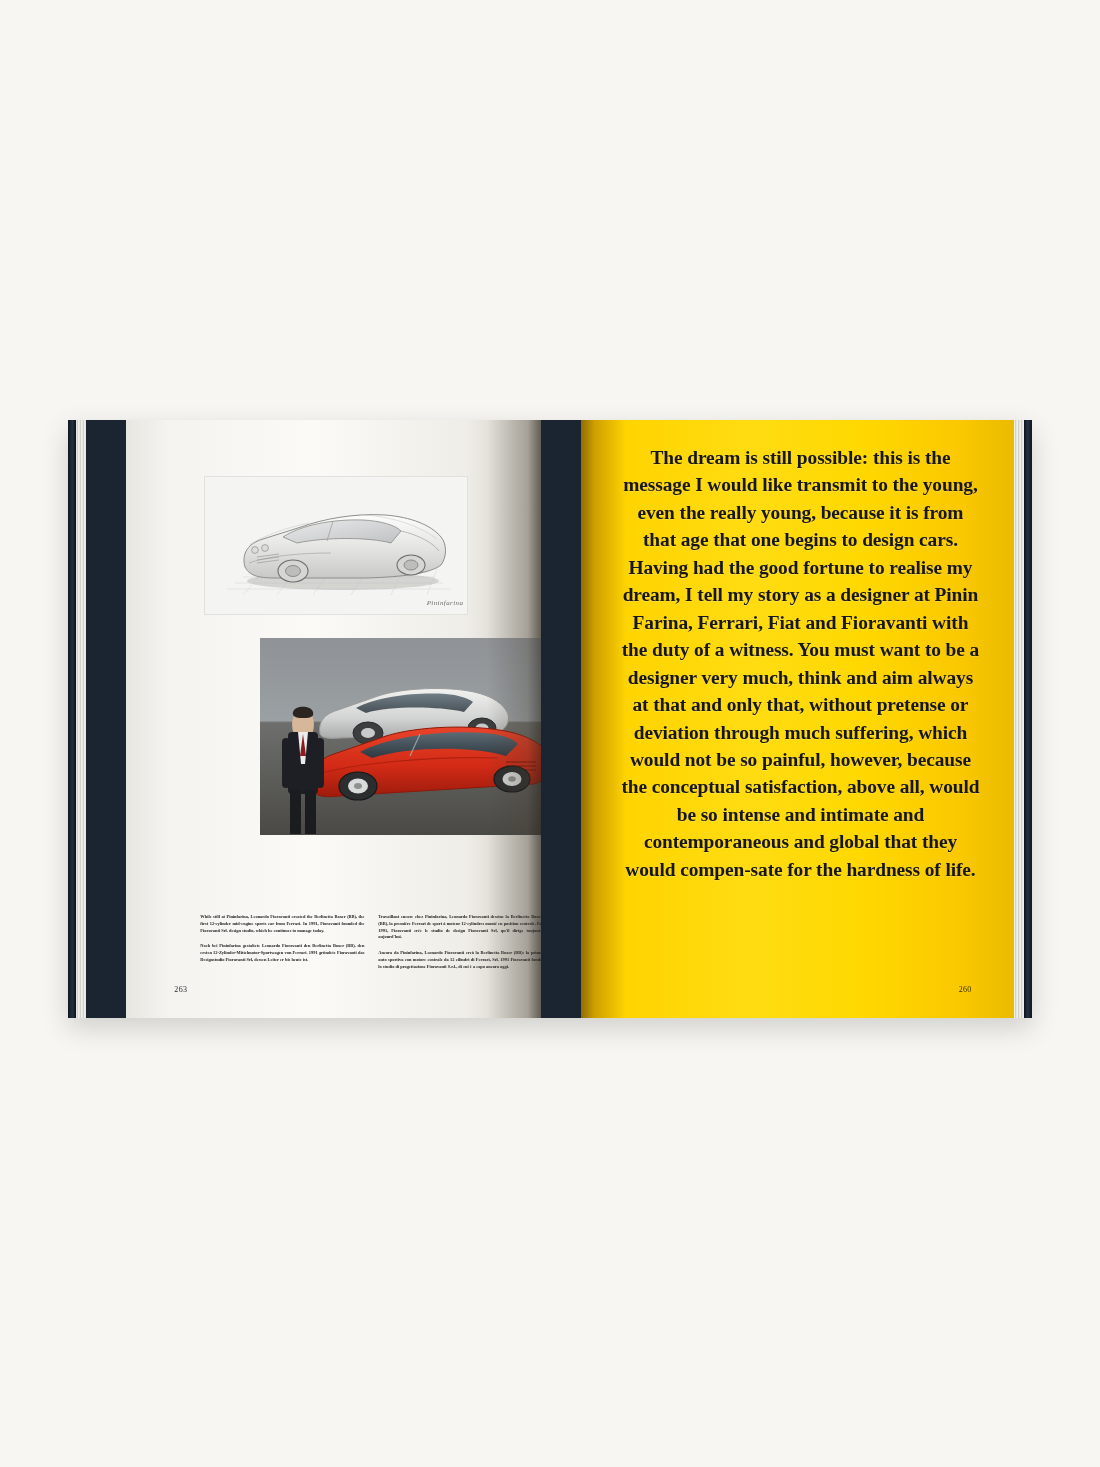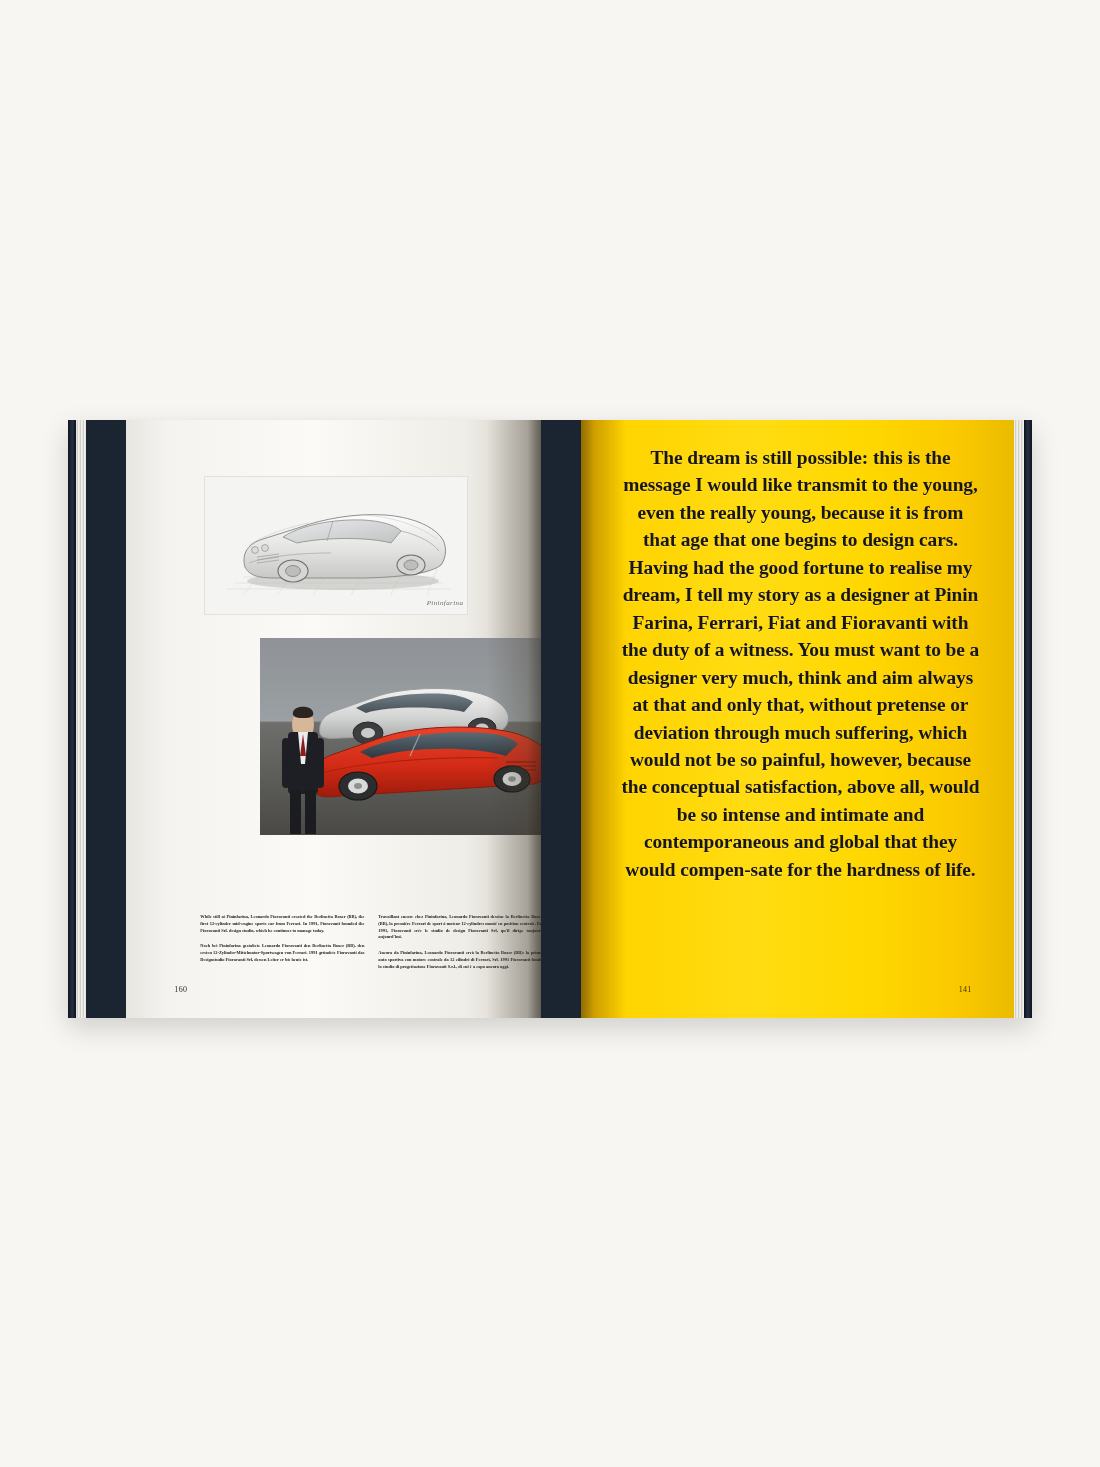--- a/index.html
+++ b/index.html
@@ -330,28 +330,28 @@
         <div class="cap-col">
           <p>While still at Pininfarina, Leonardo Fioravanti created the Berlinetta Boxer (BB), the first 12-cylinder mid-engine sports car from Ferrari. In 1991, Fioravanti founded the Fioravanti Srl. design studio, which he continues to manage today.</p>
           <p>Noch bei Pininfarina gestaltete Leonardo Fioravanti den Berlinetta Boxer (BB), den ersten 12-Zylinder-Mittelmotor-Sportwagen von Ferrari. 1991 gründete Fioravanti das Designstudio Fioravanti Srl, dessen Leiter er bis heute ist.</p>
         </div>
         <div class="cap-col">
           <p>Travaillant encore chez Pininfarina, Leonardo Fioravanti dessine la Berlinetta Boxer (BB), la première Ferrari de sport à moteur 12-cylindres monté en position centrale. En 1991, Fioravanti crée le studio de design Fioravanti Srl, qu'il dirige toujours aujourd'hui.</p>
           <p>Ancora da Pininfarina, Leonardo Fioravanti creò la Berlinetta Boxer (BB): la prima auto sportiva con motore centrale da 12 cilindri di Ferrari, Srl. 1991 Fioravanti fondò lo studio di progettazione Fioravanti S.r.l., di cui è a capo ancora oggi.</p>
         </div>
       </div>
 
-      <div class="folio folio-left">160</div>
+      <div class="folio folio-left">263</div>
 
       <div class="gutter-shadow-left"></div>
     </div>
 
     <div class="page page-right">
       <div class="gutter-shadow-right"></div>
       <div class="quote">The dream is still possible: this is the message I would like transmit to the young, even the really young, because it is from that age that one begins to design cars. Having had the good fortune to realise my dream, I tell my story as a designer at Pinin Farina, Ferrari, Fiat and Fioravanti with the duty of a witness. You must want to be a designer very much, think and aim always at that and only that, without pretense or deviation through much suffering, which would not be so painful, however, because the conceptual satisfaction, above all, would be so intense and intimate and contemporaneous and global that they would compen-sate for the hardness of life.</div>
-      <div class="folio folio-right">141</div>
+      <div class="folio folio-right">260</div>
     </div>
 
     <div class="page-edge right"></div>
     <div class="cover-edge right"></div>
 
   </div>
 </div>
 
 </body></html>

